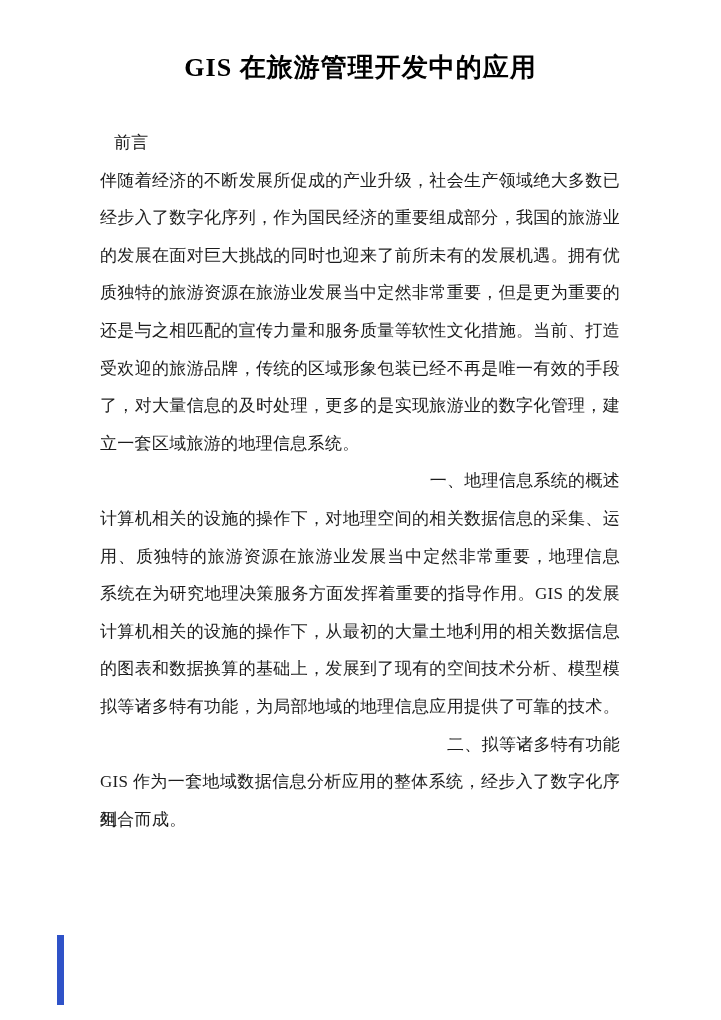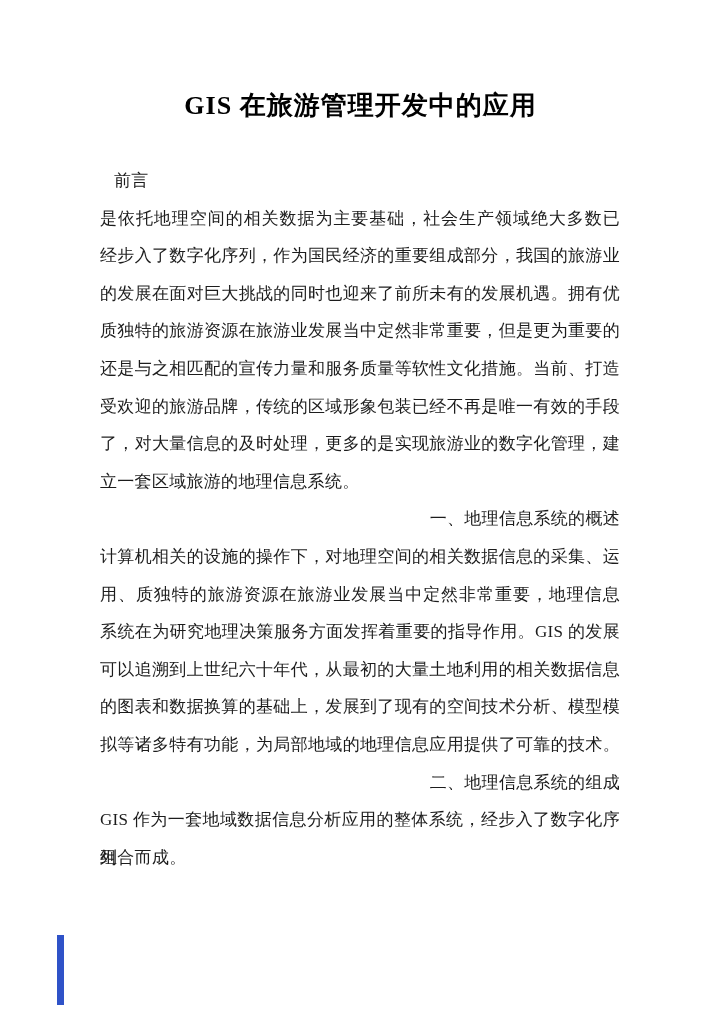--- a/index.html
+++ b/index.html
@@ -10,21 +10,21 @@
   .page {
     position: relative;
     width: 721px;
     height: 1020px;
     background: #ffffff;
     overflow: hidden;
     font-family: "Liberation Serif", "DejaVu Serif", serif;
     color: #1c1c1c;
   }
   .doc-title {
-    padding-top: 86px;
+    padding-top: 48px;
     height: 40px;
     line-height: 40px;
     text-align: center;
     font-size: 26px;
     font-weight: bold;
     color: #000000;
     letter-spacing: 1px;
   }
   .doc-body {
     margin-top: 36px;
@@ -61,34 +61,34 @@
   }
 </style>
 </head>
 <body>
 
 <div class="page" style="color: rgb(28, 28, 28);">
   <div class="doc-title" style="color: rgb(0, 0, 0);">GIS 在旅游管理开发中的应用</div>
 
   <div class="doc-body">
       <div class="line label">前言</div>
-      <div class="line just">是依托地理空间的相关数据为主要基础，社会生产领域绝大多数已</div>
+      <div class="line just">伴随着经济的不断发展所促成的产业升级，社会生产领域绝大多数已</div>
       <div class="line just">经步入了数字化序列，作为国民经济的重要组成部分，我国的旅游业</div>
       <div class="line just">的发展在面对巨大挑战的同时也迎来了前所未有的发展机遇。拥有优</div>
       <div class="line just">质独特的旅游资源在旅游业发展当中定然非常重要，但是更为重要的</div>
       <div class="line just">还是与之相匹配的宣传力量和服务质量等软性文化措施。当前、打造</div>
       <div class="line just">受欢迎的旅游品牌，传统的区域形象包装已经不再是唯一有效的手段</div>
       <div class="line just">了，对大量信息的及时处理，更多的是实现旅游业的数字化管理，建</div>
       <div class="line">立一套区域旅游的地理信息系统。</div>
       <div class="line heading">一、地理信息系统的概述</div>
       <div class="line just">计算机相关的设施的操作下，对地理空间的相关数据信息的采集、运</div>
       <div class="line just">用、质独特的旅游资源在旅游业发展当中定然非常重要，地理信息</div>
       <div class="line just">系统在为研究地理决策服务方面发挥着重要的指导作用。GIS 的发展</div>
-      <div class="line just">可以追溯到上世纪六十年代，从最初的大量土地利用的相关数据信息</div>
+      <div class="line just">计算机相关的设施的操作下，从最初的大量土地利用的相关数据信息</div>
       <div class="line just">的图表和数据换算的基础上，发展到了现有的空间技术分析、模型模</div>
       <div class="line just">拟等诸多特有功能，为局部地域的地理信息应用提供了可靠的技术。</div>
-      <div class="line heading">二、地理信息系统的组成</div>
+      <div class="line heading">二、拟等诸多特有功能</div>
       <div class="line just">GIS 作为一套地域数据信息分析应用的整体系统，经步入了数字化序列</div>
       <div class="line">组合而成。</div>
     </div>
 
   <div class="cursor-bar" style="background: rgb(47, 82, 200);"></div>
 </div>
 
 </body></html>

